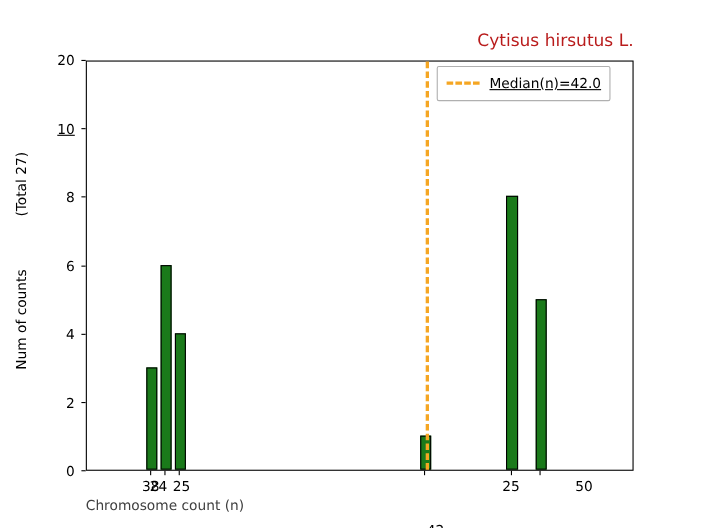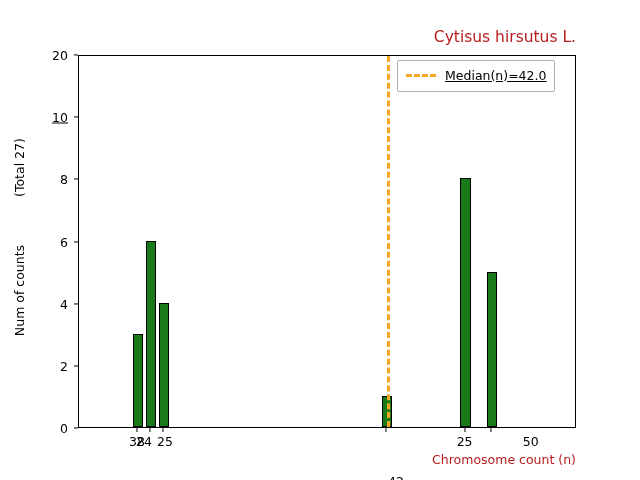--- a/index.html
+++ b/index.html
@@ -67,21 +67,21 @@
     position:absolute;top:0;width:1.1px;height:4px;background:#000;
     transform:translateX(-50%);
   }
   .xtick-label{
     position:absolute;top:6px;
     transform:translateX(-50%);
     font-size:12.5px;color:#000;white-space:nowrap;
   }
   #xlabel{
     position:absolute;left:78px;top:452px;width:498px;
-    text-align:right;font-size:12.5px;color:#b91c1c;
+    text-align:left;font-size:12.5px;color:#404040;
   }
 
   
   #legend{
     position:absolute;left:397px;top:60px;
     border:1px solid #b0b0b0;
     background:rgba(255,255,255,0.92);
     border-radius:2px;
     padding:5px 8px 6px 8px;
     box-sizing:border-box;

